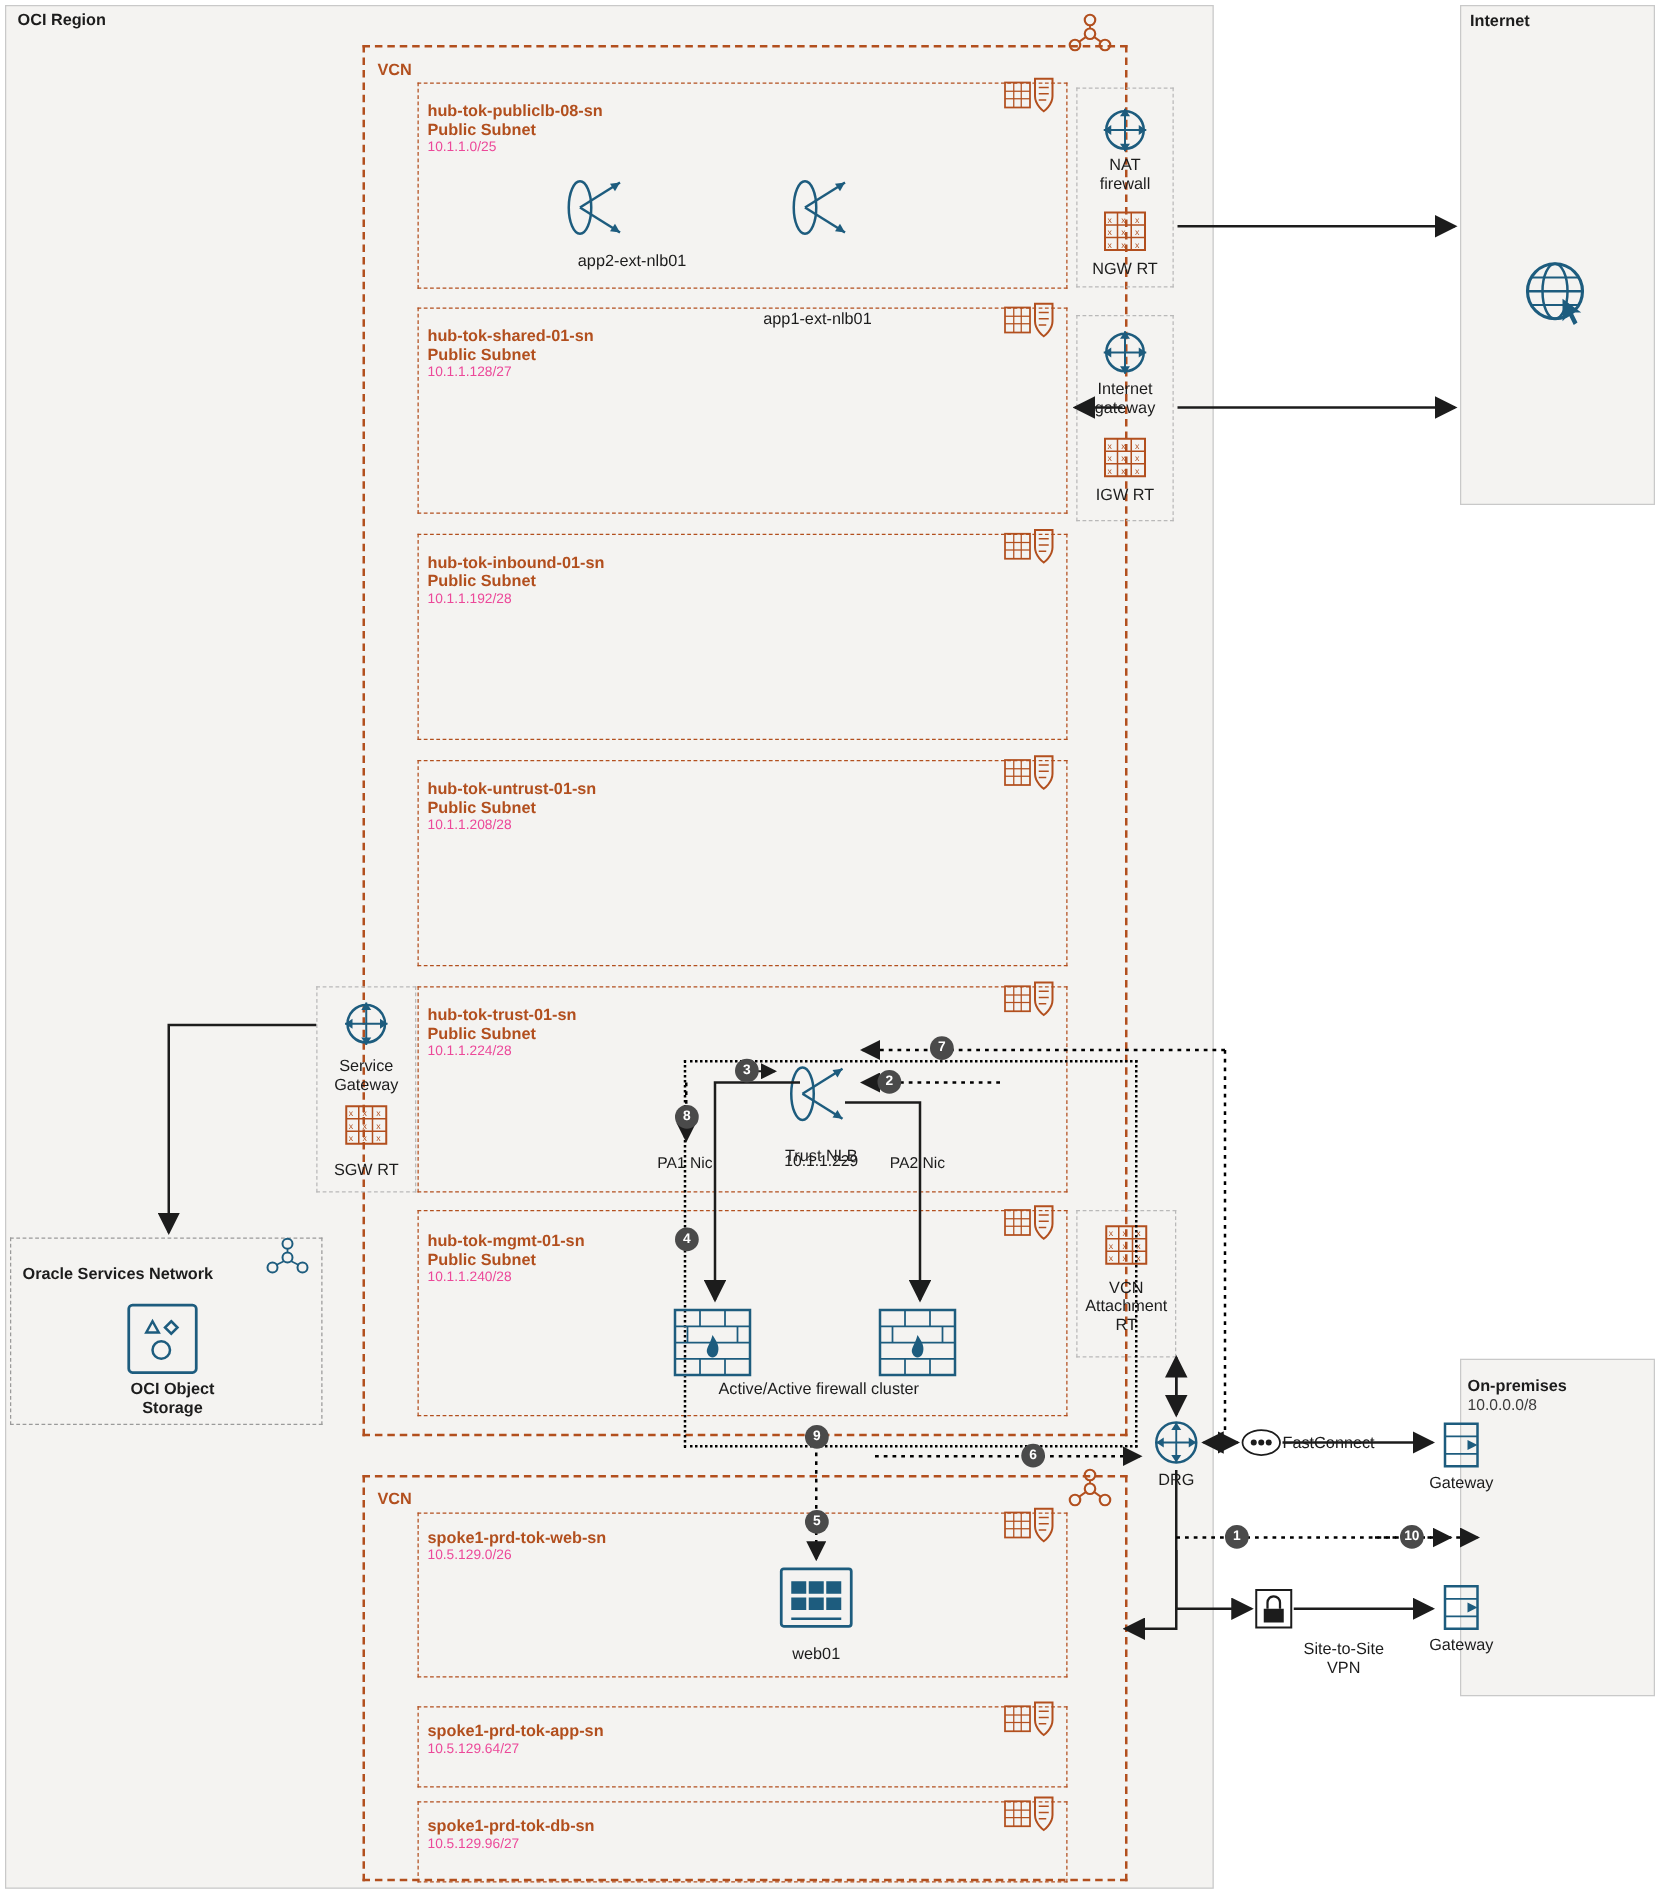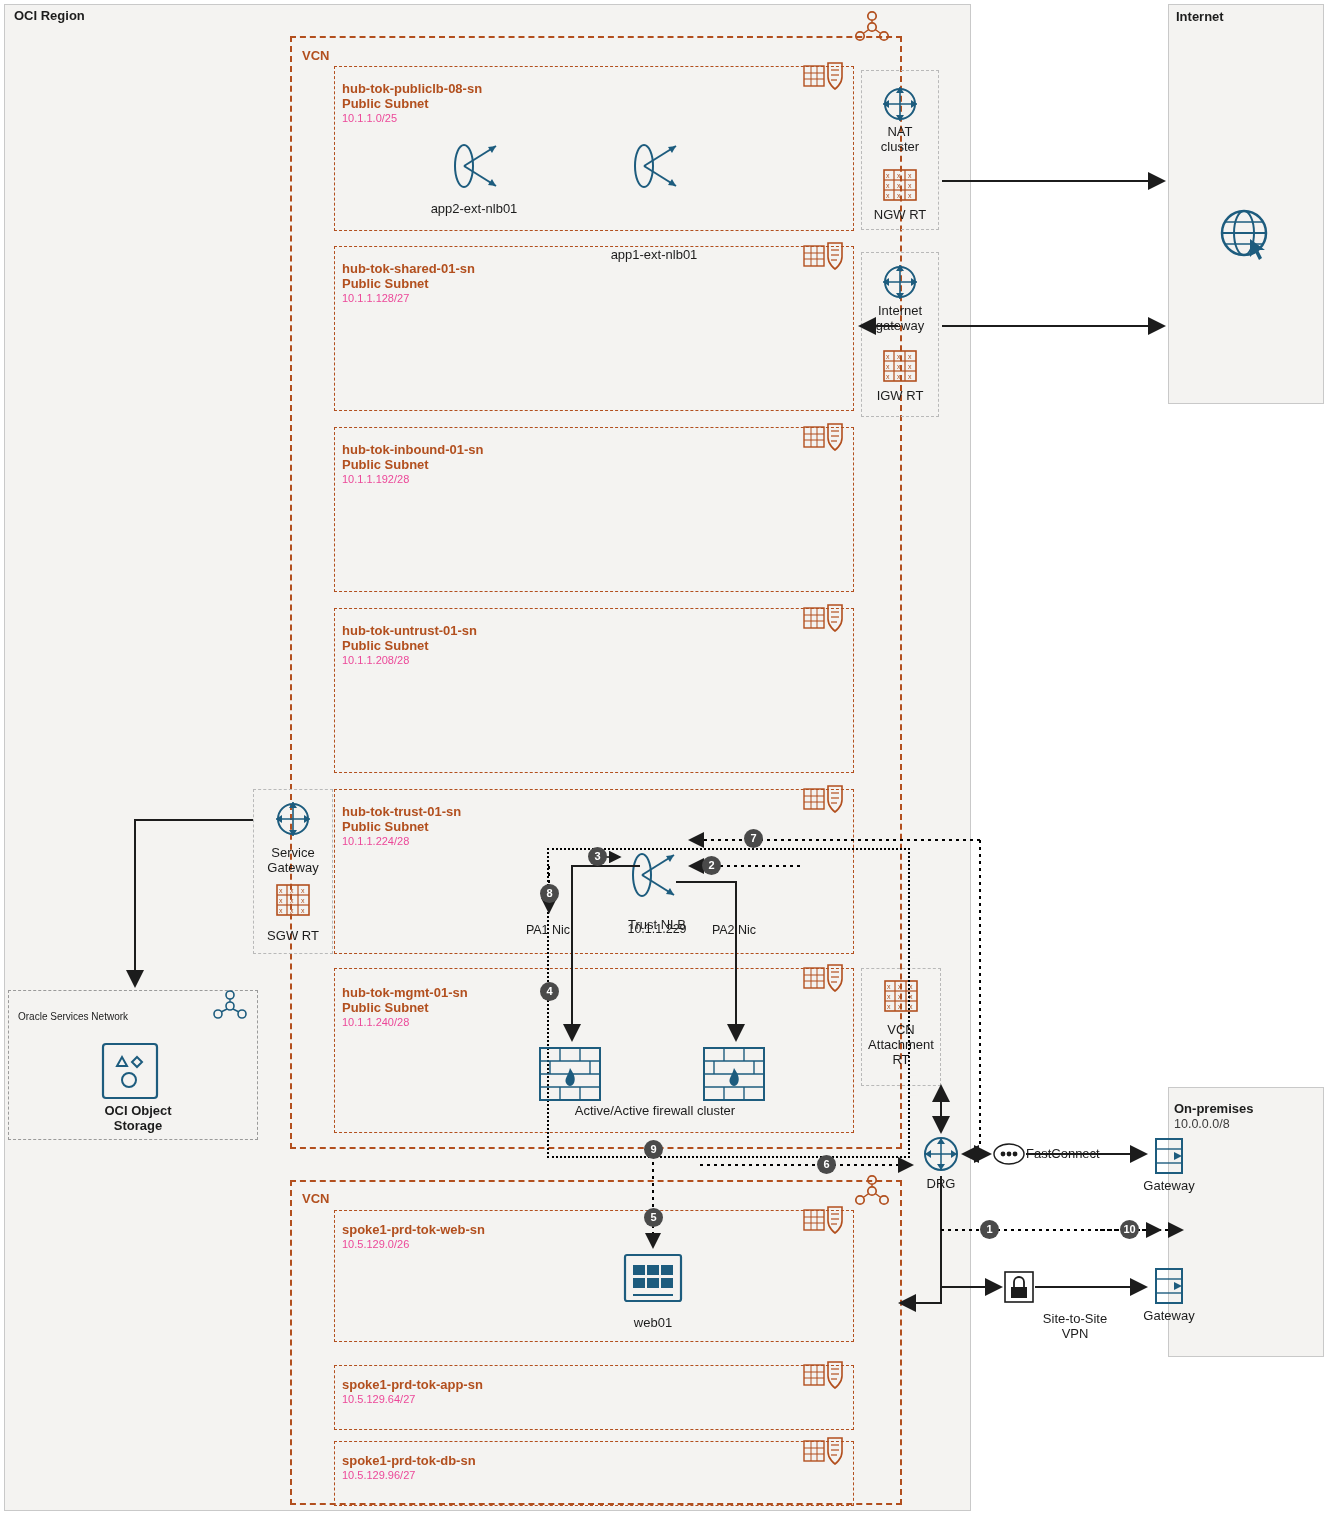--- a/index.html
+++ b/index.html
@@ -92,21 +92,21 @@
     <line x1="9" y1="17" x2="47" y2="17" stroke="#1d5c7e" stroke-width="1.6"></line>
     <line x1="9" y1="39" x2="47" y2="39" stroke="#1d5c7e" stroke-width="1.6"></line>
     <path d="M34 34 L34 52 L39 47 L43 55 L46 53 L42 45 L49 45 Z" fill="#1d5c7e"></path>
   </svg>
 
   <div class="abs onprem-box" style="left:1168px; top:1087px; width:156px; height:270px;"></div>
   <div class="lbl lbl-b" style="left:1174px; top:1101px;">On-premises</div>
   <div class="lbl gray-txt" style="left:1174px; top:1117px; font-size:12.5px;">10.0.0.0/8</div>
 
   <div class="abs osn-box" style="left:8px; top:990px; width:250px; height:150px;"></div>
-  <div class="lbl" style="left:18px; top:1011px; font-size:10px;">Oracle Services Network</div>
+  <div class="lbl" style="left:18px; top:1011px; font-size:13px;font-weight:bold;">Oracle Services Network</div>
   <svg class="abs" style="left:210px; top:988px;" width="40" height="34" viewBox="0 0 40 34">
     <circle cx="20" cy="7" r="4" fill="none" stroke="#1d5c7e" stroke-width="1.6"></circle>
     <circle cx="8" cy="26" r="4" fill="none" stroke="#1d5c7e" stroke-width="1.6"></circle>
     <circle cx="32" cy="26" r="4" fill="none" stroke="#1d5c7e" stroke-width="1.6"></circle>
     <circle cx="20" cy="18" r="4" fill="none" stroke="#1d5c7e" stroke-width="1.6"></circle>
     <line x1="20" y1="11" x2="20" y2="14" stroke="#1d5c7e" stroke-width="1.4"></line>
     <line x1="17" y1="21" x2="11" y2="24" stroke="#1d5c7e" stroke-width="1.4"></line>
     <line x1="23" y1="21" x2="29" y2="24" stroke="#1d5c7e" stroke-width="1.4"></line>
   </svg>
   <svg class="abs" style="left:101px; top:1042px;" width="58" height="58" viewBox="0 0 58 58">
@@ -148,21 +148,21 @@
     <line x1="29" y1="20" x2="35" y2="20" stroke="#b24f1e" stroke-width="1.2"></line>
   </svg>
 
   <svg class="abs" style="left:444px; top:136px;" width="60" height="60" viewBox="0 0 60 60">
     <ellipse cx="20" cy="30" rx="9" ry="21" fill="none" stroke="#1d5c7e" stroke-width="2"></ellipse>
     <line x1="20" y1="30" x2="52" y2="10" stroke="#1d5c7e" stroke-width="2"></line>
     <line x1="20" y1="30" x2="52" y2="50" stroke="#1d5c7e" stroke-width="2"></line>
     <polygon points="52,10 44,11 48,17" fill="#1d5c7e"></polygon>
     <polygon points="52,50 44,49 48,43" fill="#1d5c7e"></polygon>
   </svg>
-  <div class="ctr-label" style="left:399px; top:201px; width:150px;">app2-ext-nlb01</div>
+  <div class="ctr-label" style="left:399px; top:201px; width:150px;text-align:right;">app2-ext-nlb01</div>
   <svg class="abs" style="left:624px; top:136px;" width="60" height="60" viewBox="0 0 60 60">
     <ellipse cx="20" cy="30" rx="9" ry="21" fill="none" stroke="#1d5c7e" stroke-width="2"></ellipse>
     <line x1="20" y1="30" x2="52" y2="10" stroke="#1d5c7e" stroke-width="2"></line>
     <line x1="20" y1="30" x2="52" y2="50" stroke="#1d5c7e" stroke-width="2"></line>
     <polygon points="52,10 44,11 48,17" fill="#1d5c7e"></polygon>
     <polygon points="52,50 44,49 48,43" fill="#1d5c7e"></polygon>
   </svg>
   <div class="ctr-label" style="left:579px; top:201px; width:150px;margin-top:46px;">app1-ext-nlb01</div>
 
   <div class="abs subnet-box" style="left:334px; top:246px; width:520px; height:165px;"></div>
@@ -259,21 +259,21 @@
   <svg class="abs" style="left:881px; top:85px;" width="38" height="38" viewBox="0 0 38 38">
     <circle cx="19" cy="19" r="15" fill="none" stroke="#1d5c7e" stroke-width="2"></circle>
     <line x1="19" y1="2" x2="19" y2="36" stroke="#1d5c7e" stroke-width="1.6"></line>
     <line x1="2" y1="19" x2="36" y2="19" stroke="#1d5c7e" stroke-width="1.6"></line>
     <polygon points="19,2 15,8 23,8" fill="#1d5c7e"></polygon>
     <polygon points="36,19 30,15 30,23" fill="#1d5c7e"></polygon>
     <polygon points="2,19 8,15 8,23" fill="#1d5c7e"></polygon>
     <polygon points="19,36 15,30 23,30" fill="#1d5c7e"></polygon>
   </svg>
   <div class="ctr-label" style="left:861px; top:124px; width:78px; white-space:pre-line;">NAT
-cluster</div>
+firewall</div>
   <svg class="abs" style="left:882px; top:167px;" width="36" height="36" viewBox="0 0 36 36">
     <rect x="2" y="3" width="32" height="30" fill="none" stroke="#b24f1e" stroke-width="1.6"></rect>
     <line x1="2" y1="13" x2="34" y2="13" stroke="#b24f1e" stroke-width="1.2"></line>
     <line x1="2" y1="23" x2="34" y2="23" stroke="#b24f1e" stroke-width="1.2"></line>
     <line x1="12" y1="3" x2="12" y2="33" stroke="#b24f1e" stroke-width="1.2"></line>
     <line x1="23" y1="3" x2="23" y2="33" stroke="#b24f1e" stroke-width="1.2"></line>
     <text x="4" y="11" font-size="7" fill="#b24f1e" font-family="Liberation Sans, sans-serif">x</text>
     <text x="15" y="11" font-size="7" fill="#b24f1e" font-family="Liberation Sans, sans-serif">x</text>
     <text x="26" y="11" font-size="7" fill="#b24f1e" font-family="Liberation Sans, sans-serif">x</text>
     <text x="4" y="21" font-size="7" fill="#b24f1e" font-family="Liberation Sans, sans-serif">x</text>

